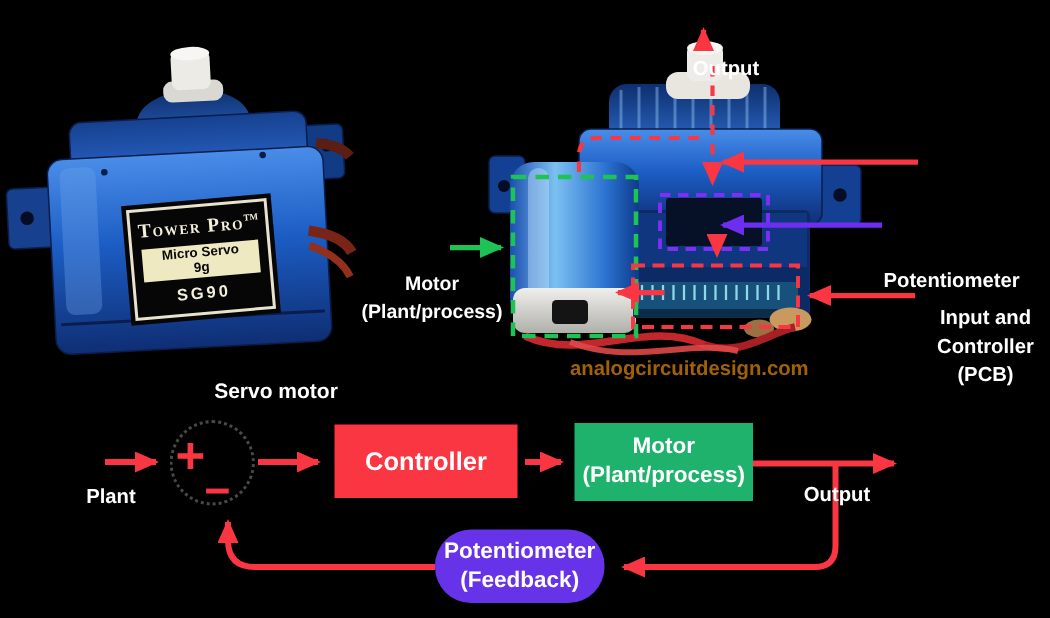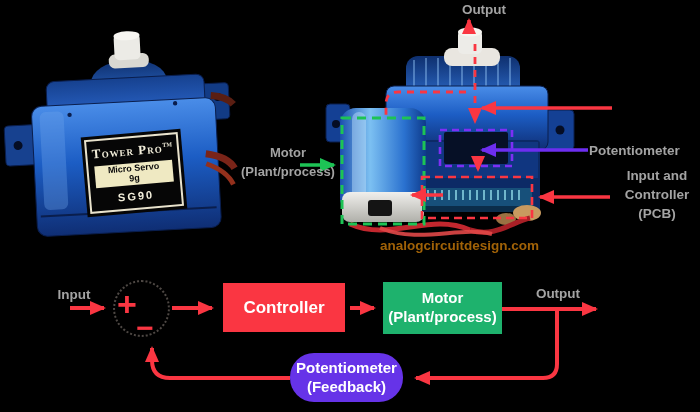--- a/index.html
+++ b/index.html
@@ -1,21 +1,21 @@
 <!DOCTYPE html>
 <html><head>
 <meta charset="utf-8">
 <style>
   html,body{margin:0;padding:0;background:#000;}
   #canvas{position:relative;width:700px;height:412px;background:#000;overflow:hidden;
           font-family:"Liberation Sans",sans-serif;}
   #art{position:absolute;left:0;top:0;}
   .abs{position:absolute;}
   .pre{white-space:pre-line;}
-  .callout{font-weight:700;font-size:13.5px;line-height:1.4;color:#a3a3a3;text-align:center;}
+  .callout{font-weight:700;font-size:13.5px;line-height:1.4;color:#ffffff;text-align:center;margin-top:36px;}
   .bd-box{position:absolute;display:flex;align-items:center;justify-content:center;
           color:#fff;font-weight:700;text-align:center;}
   .sum-sign{position:absolute;color:#fa3642;font-weight:800;text-align:center;line-height:1;}
   
   #plate{left:84px;top:133px;width:100px;height:80px;transform:rotate(-5deg);
          background:#060606;padding:3px;box-sizing:border-box;}
   #plate .inner{width:100%;height:100%;border:2px solid #e9e3cd;box-sizing:border-box;
          display:flex;flex-direction:column;align-items:center;justify-content:space-evenly;}
   .brand{font-family:"Liberation Serif",serif;font-variant:small-caps;font-weight:700;
          color:#f3efdb;font-size:13px;letter-spacing:1px;line-height:1;}
@@ -162,36 +162,37 @@
 
   <div id="plate" class="abs">
     <div class="inner">
       <div class="brand"><span>Tower Pro</span><sup>TM</sup></div>
       <div class="model pre">Micro Servo
 9g</div>
       <div class="sku">SG90</div>
     </div>
   </div>
 
+  <div class="abs callout" style="left:134px;top:215px;width:100px;font-size:14px;">Servo motor</div>
 
   <div class="abs callout" style="left:452px;top:1px;width:64px;">Output</div>
 
 
   <div class="abs callout" style="left:589px;top:142px;width:110px;text-align:left;">Potentiometer</div>
 
   <div class="abs callout pre" style="left:607px;top:167px;width:100px;">Input and
 Controller
 (PCB)</div>
 
   <div class="abs callout pre" style="left:237px;top:144px;width:102px;font-size:13px;line-height:1.45;">Motor
 (Plant/process)</div>
 
   <div class="abs" style="left:380px;top:238px;font-size:13.5px;font-weight:700;color:#a16207;">analogcircuitdesign.com</div>
 
-  <div class="abs callout" style="left:52px;top:286px;width:44px;">Input</div>
+  <div class="abs callout" style="left:52px;top:286px;width:44px;">Plant</div>
 
   <div class="abs" style="left:113px;top:280px;width:57px;height:57px;border:2px dotted #4e4844;
        border-radius:50%;box-sizing:border-box;"></div>
 
   <div class="sum-sign" style="left:110px;top:287px;width:34px;font-size:34px;">+</div>
   <div class="sum-sign" style="left:130px;top:313px;width:30px;font-size:30px;">−</div>
 
   <div class="bd-box" style="left:223px;top:283px;width:122px;height:49px;background:#fa3642;font-size:17px;">
       <span class="pre">Controller</span>
     </div>

